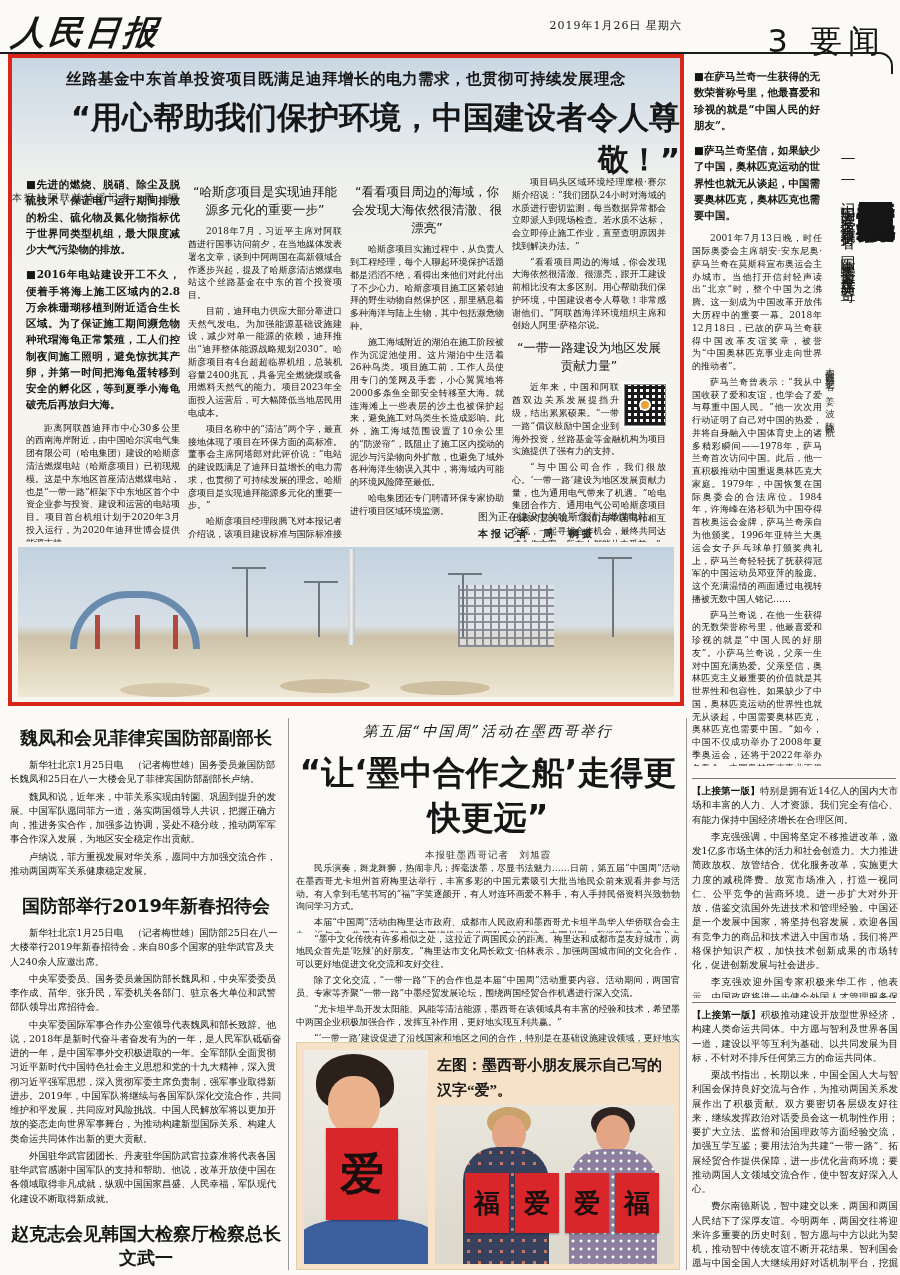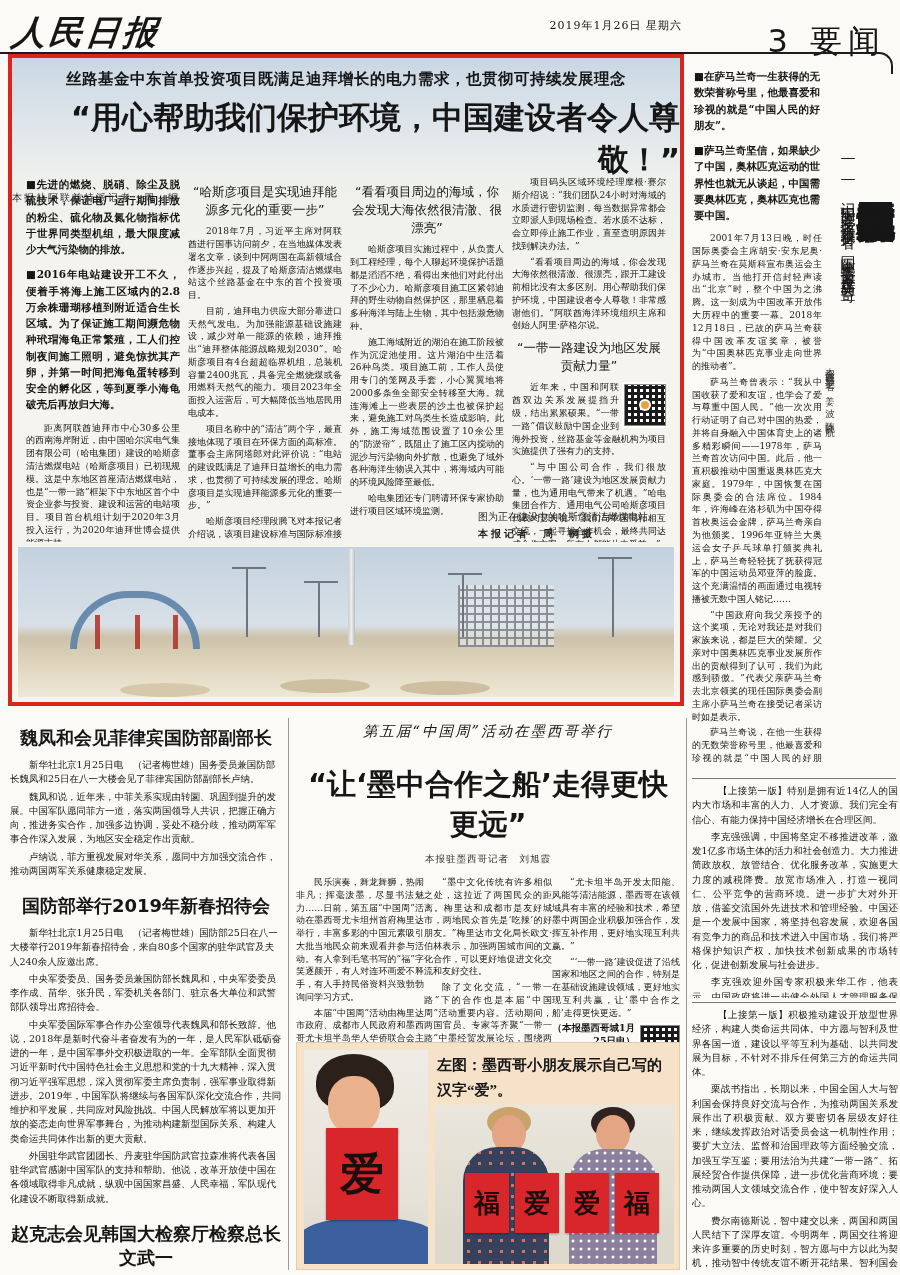--- a/index.html
+++ b/index.html
@@ -68,37 +68,37 @@
   .vert { writing-mode:vertical-rl; text-orientation:upright; }
   .oly-byline { position:absolute; left:131px; top:300px; height:330px; font-size:9.5px; color:#333; letter-spacing:2px; }
   .oly-subtitle { position:absolute; left:146px; top:88px; height:600px; font-size:15px; letter-spacing:3px; }
   .oly-title { position:absolute; left:163px; top:112px; height:640px; width:42px; font-size:39px;
     font-weight:900; line-height:1.08; font-family:"DejaVu Sans","Liberation Sans",sans-serif; }
   
   .cont { position:absolute; left:692px; width:206px; overflow:hidden; text-align:justify; }
   .cont1 { top:784px; height:214px; }
   .cont2 { top:1008px; height:262px; }
   .cont .para { font-size:9.5px; line-height:1.5; }
-  .cont-tag { font-weight:normal;margin-left:26px; }
+  .cont-tag { font-weight:bold; }
   .lead-para { font-size:9.5px; line-height:1.5; text-align:justify; margin-bottom:3px; }
   .lead-para .lead-rest { font-weight:normal; }
   .hline { position:absolute; background:#777; height:1px; }
   .vline { position:absolute; background:#999; width:1px; }
   
   .briefs { position:absolute; left:10px; top:716px; width:272px; height:556px; overflow:hidden; }
   .brief-head { text-align:center; font-size:18px; font-weight:900; margin:10px 0 8px 0;
     font-family:"DejaVu Sans","Liberation Sans",sans-serif; }
   .briefs .para { font-size:9.5px; line-height:1.5; }
   
   .mex { position:absolute; left:296px; top:716px; width:384px; height:556px; }
   .mex-kicker { text-align:center; font-size:14.5px; letter-spacing:2px; margin-top:6px; font-style:italic; }
-  .mex-head { text-align:center; font-size:29px; font-weight:900; margin-top:24px;
+  .mex-head { text-align:center; font-size:33px; font-weight:900; margin-top:10px;
     font-family:"DejaVu Sans","Liberation Sans",sans-serif; }
   .mex-byline { text-align:center; font-size:9.5px; margin-top:8px; letter-spacing:1px; color:#333; }
-  .mex-cols { display:flex; margin-top:10px; height:212px; }
+  .mex-cols { display:flex; height:212px;flex-direction:column; }
   .mex-col { flex:1 1 0; overflow:hidden; text-align:justify; }
   .mex-qr { width:40px; height:40px; }
   
   .panel { position:absolute; left:0; top:326px; width:384px; height:228px;
     background:#f6e2c8; border:1px solid #e3cda9; }
   .ph-left { position:absolute; left:7px; top:7px; width:124px; height:214px; overflow:hidden;
     background:linear-gradient(180deg,#efece5 0,#e6e2d8 70%,#d9d4c8 100%); }
   .boy-hair { position:absolute; left:12px; top:4px; width:78px; height:58px; border-radius:48% 52% 40% 44%; background:#2c211a; }
   .boy-face { position:absolute; left:24px; top:26px; width:52px; height:58px; border-radius:46%; background:#e9b28d; }
   .boy-shirt { position:absolute; left:-6px; bottom:-8px; width:140px; height:54px; border-radius:40% 40% 0 0; background:#3c5f9e; }
@@ -202,21 +202,20 @@
 
   <div class="oly">
     <div class="oly-text">
       <div class="oly-bullets">
           <p class="bullet">■在萨马兰奇一生获得的无数荣誉称号里，他最喜爱和珍视的就是“中国人民的好朋友”。</p>
           <p class="bullet">■萨马兰奇坚信，如果缺少了中国，奥林匹克运动的世界性也就无从谈起，中国需要奥林匹克，奥林匹克也需要中国。</p>
         </div>
       <div>
           <p class="para">2001年7月13日晚，时任国际奥委会主席胡安·安东尼奥·萨马兰奇在莫斯科宣布奥运会主办城市。当他打开信封轻声读出“北京”时，整个中国为之沸腾。这一刻成为中国改革开放伟大历程中的重要一幕。2018年12月18日，已故的萨马兰奇获得中国改革友谊奖章，被誉为“中国奥林匹克事业走向世界的推动者”。</p>
           <p class="para">萨马兰奇曾表示：“我从中国收获了爱和友谊，也学会了爱与尊重中国人民。”他一次次用行动证明了自己对中国的热爱，并将自身融入中国体育史上的诸多精彩瞬间——1978年，萨马兰奇首次访问中国。此后，他一直积极推动中国重返奥林匹克大家庭。1979年，中国恢复在国际奥委会的合法席位。1984年，许海峰在洛杉矶为中国夺得首枚奥运会金牌，萨马兰奇亲自为他颁奖。1996年亚特兰大奥运会女子乒乓球单打颁奖典礼上，萨马兰奇轻轻抚了抚获得冠军的中国运动员邓亚萍的脸庞。这个充满温情的画面通过电视转播被无数中国人铭记……</p>
-          <p class="para">“中国政府向我父亲授予的这个奖项，无论对我还是对我们家族来说，都是巨大的荣耀。父亲对中国奥林匹克事业发展所作出的贡献得到了认可，我们为此感到骄傲。”代表父亲萨马兰奇去北京领奖的现任国际奥委会副主席小萨马兰奇在接受记者采访时如是表示。</p>
           <p class="para">萨马兰奇说，在他一生获得的无数荣誉称号里，他最喜爱和珍视的就是“中国人民的好朋友”。小萨马兰奇说，父亲一生对中国充满热爱。父亲坚信，奥林匹克主义最重要的价值就是其世界性和包容性。如果缺少了中国，奥林匹克运动的世界性也就无从谈起，中国需要奥林匹克，奥林匹克也需要中国。“如今，中国不仅成功举办了2008年夏季奥运会，还将于2022年举办冬奥会；中国奥林匹克事业不仅走向了世界，得到了认可，更为奥林匹克运动的发展留下了宝贵的经验和财富，推动国际奥林匹克运动再上新台阶。”</p>
         </div>
 
     </div>
     <div class="vert oly-byline">本报驻西班牙记者　姜　波　陈晓航</div>
     <div class="vert oly-subtitle">——记中国改革友谊奖章获得者、国际奥委会原主席萨马兰奇</div>
     <div class="vert oly-title">推动中国奥林匹克事业走向世界</div>
   </div>
 
   <div class="hline" style="left:692px; top:778px; width:204px;"></div>

